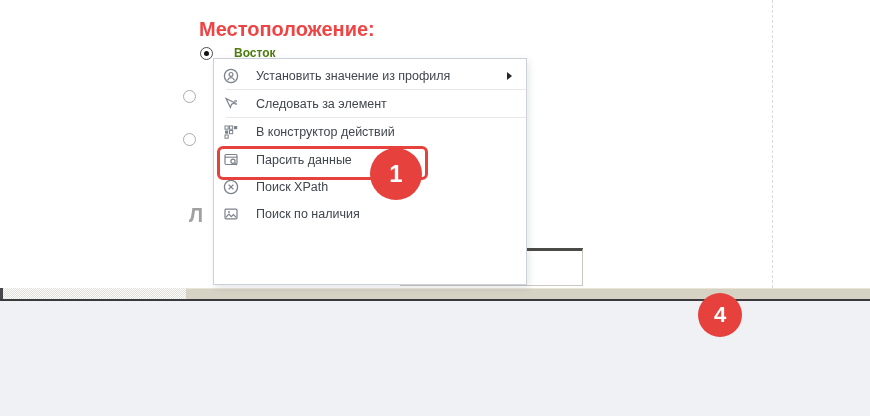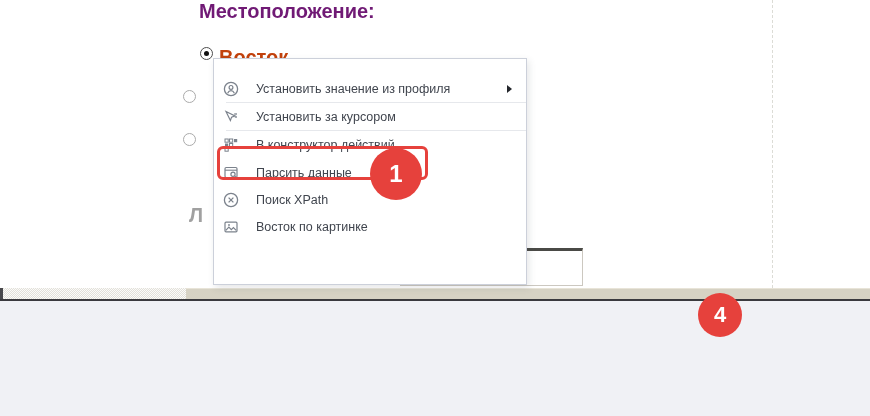--- a/index.html
+++ b/index.html
@@ -1,36 +1,36 @@
 <!DOCTYPE html>
 <html><head>
 <meta charset="utf-8">
 <style>
   html,body{margin:0;padding:0;background:#fff;}
   #stage{position:relative;width:870px;height:416px;overflow:hidden;
          font-family:"Liberation Sans",sans-serif;background:#fff;}
 
   
-  .loc-heading{position:absolute;left:199px;top:0;font-size:20px;font-weight:bold;color:#701a75;}
+  .loc-heading{position:absolute;left:199px;top:18px;font-size:20px;font-weight:bold;color:#ef4444;}
   .partial-heading{position:absolute;left:189px;top:204px;font-size:20px;font-weight:bold;color:#a0a0a0;}
   .radio-dot{position:absolute;width:13px;height:13px;border:1px solid #8f8f8f;border-radius:50%;background:#fff;box-sizing:border-box;}
   .radio-dot.sel::after{content:"";position:absolute;left:3px;top:3px;width:5px;height:5px;border-radius:50%;background:#111;}
   #page-radio-1{left:200px;top:47px;border-color:#4d4d4d;}
   #page-radio-2{left:183px;top:90px;border-color:#ababab;}
   #page-radio-3{left:183px;top:133px;border-color:#ababab;}
-  .clipped-label{position:absolute;left:219px;top:46px;height:12px;overflow:hidden;
-                 font-size:20px;font-weight:bold;color:#c2410c;}
+  .clipped-label{position:absolute;left:234px;top:46px;height:12px;overflow:hidden;
+                 font-size:12px;font-weight:bold;color:#4d7c0f;}
   .login-box{position:absolute;left:400px;top:248px;width:183px;height:38px;background:#fff;
              border:1px solid #ccc8c0;border-top:3px solid #4a4a46;box-sizing:border-box;}
   .dashed-guide{position:absolute;left:772px;top:0;height:288px;width:0;border-left:1px dashed #dcdcd6;}
 
   
   .ctx-menu{position:absolute;left:213px;top:58px;width:314px;height:227px;background:#fff;
             border:1px solid #ccd0da;box-sizing:border-box;box-shadow:2px 3px 7px rgba(80,85,95,.14);
-            z-index:10;padding-top:16px;}
+            z-index:10;padding-top:3px;}
   .mi{display:flex;align-items:center;height:27px;position:relative;cursor:default;}
   .mi.tall{height:28px;}
   .mi .ico{position:absolute;left:9px;width:16px;height:16px;}
   .mi .lbl{position:absolute;left:42px;font-size:12.5px;color:#40454e;white-space:nowrap;}
   .mi .sub-arrow{position:absolute;right:14px;width:0;height:0;border-left:5px solid #23262b;
                  border-top:4px solid transparent;border-bottom:4px solid transparent;}
   .menu-sep{height:1px;background:#e6e8ec;margin-left:12px;}
 
   
   .sb-track{position:absolute;left:0;top:288px;width:870px;height:11px;background-color:#fbfbf9;
@@ -89,21 +89,21 @@
 
 
     <div class="mi">
       <span class="ico">
         <svg width="16" height="16" viewBox="0 0 16 16">
             <path d="M3 2.5l4.4 9 1.2-3.4 3.4-1.2z" fill="none" stroke="#7b828c" stroke-width="1.2"></path>
             <line x1="11.2" y1="5" x2="14" y2="5" stroke="#7b828c" stroke-width="1.3"></line>
             <line x1="11.8" y1="8" x2="14" y2="8" stroke="#7b828c" stroke-width="1.3"></line>
           </svg>
       </span>
-      <span class="lbl">Установить за курсором</span>
+      <span class="lbl">Следовать за элемент</span>
     </div>
 
     <div class="menu-sep"></div>
 
     <div class="mi tall">
       <span class="ico">
         <svg width="16" height="16" viewBox="0 0 16 16">
             <rect x="2" y="2" width="3.2" height="3.2" fill="none" stroke="#7b828c"></rect>
             <rect x="6.5" y="2" width="3.2" height="3.2" fill="none" stroke="#7b828c"></rect>
             <rect x="11" y="2" width="3.2" height="3.2" fill="#7b828c"></rect>
@@ -139,21 +139,21 @@
 
 
     <div class="mi">
       <span class="ico">
         <svg width="16" height="16" viewBox="0 0 16 16">
             <rect x="2" y="3.2" width="12" height="9.6" rx="1" fill="none" stroke="#7b828c" stroke-width="1.2"></rect>
             <path d="M2.8 11.4l3.1-3.2 2.4 2.4 2.1-2.1 2.8 2.9" fill="none" stroke="#7b828c" stroke-width="1.2"></path>
             <circle cx="6" cy="6" r=".9" fill="#7b828c"></circle>
           </svg>
       </span>
-      <span class="lbl">Восток по картинке</span>
+      <span class="lbl">Поиск по наличия</span>
     </div>
   </div>
 
   <div id="ann-box-1" class="ann-box"></div>
   <div id="ann-circle-1" class="ann-circle">1</div>
 
   <div class="sb-track"></div>
   <div class="sb-thumb"></div>
   <div class="sb-leftcap"></div>
   <div class="dark-divider"></div>

